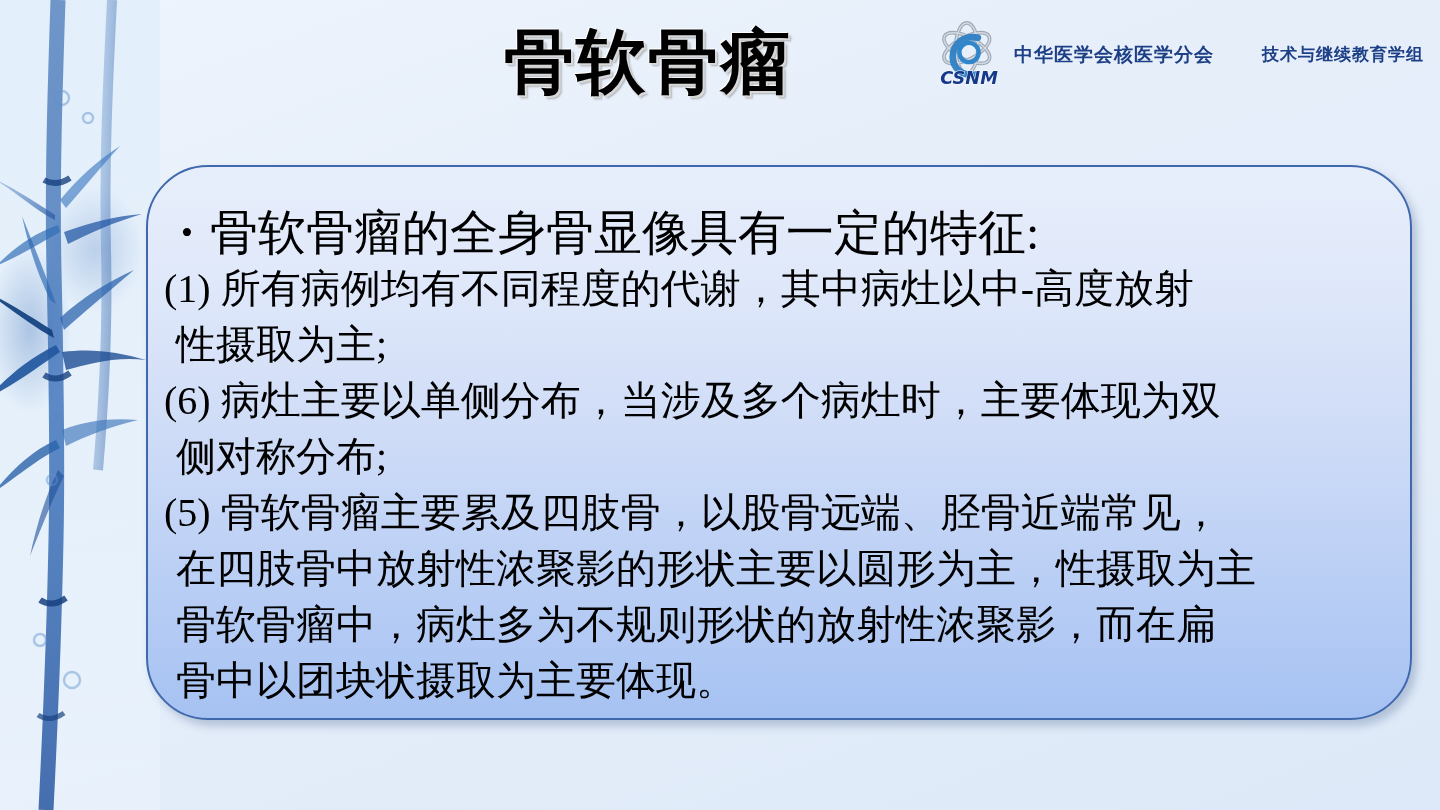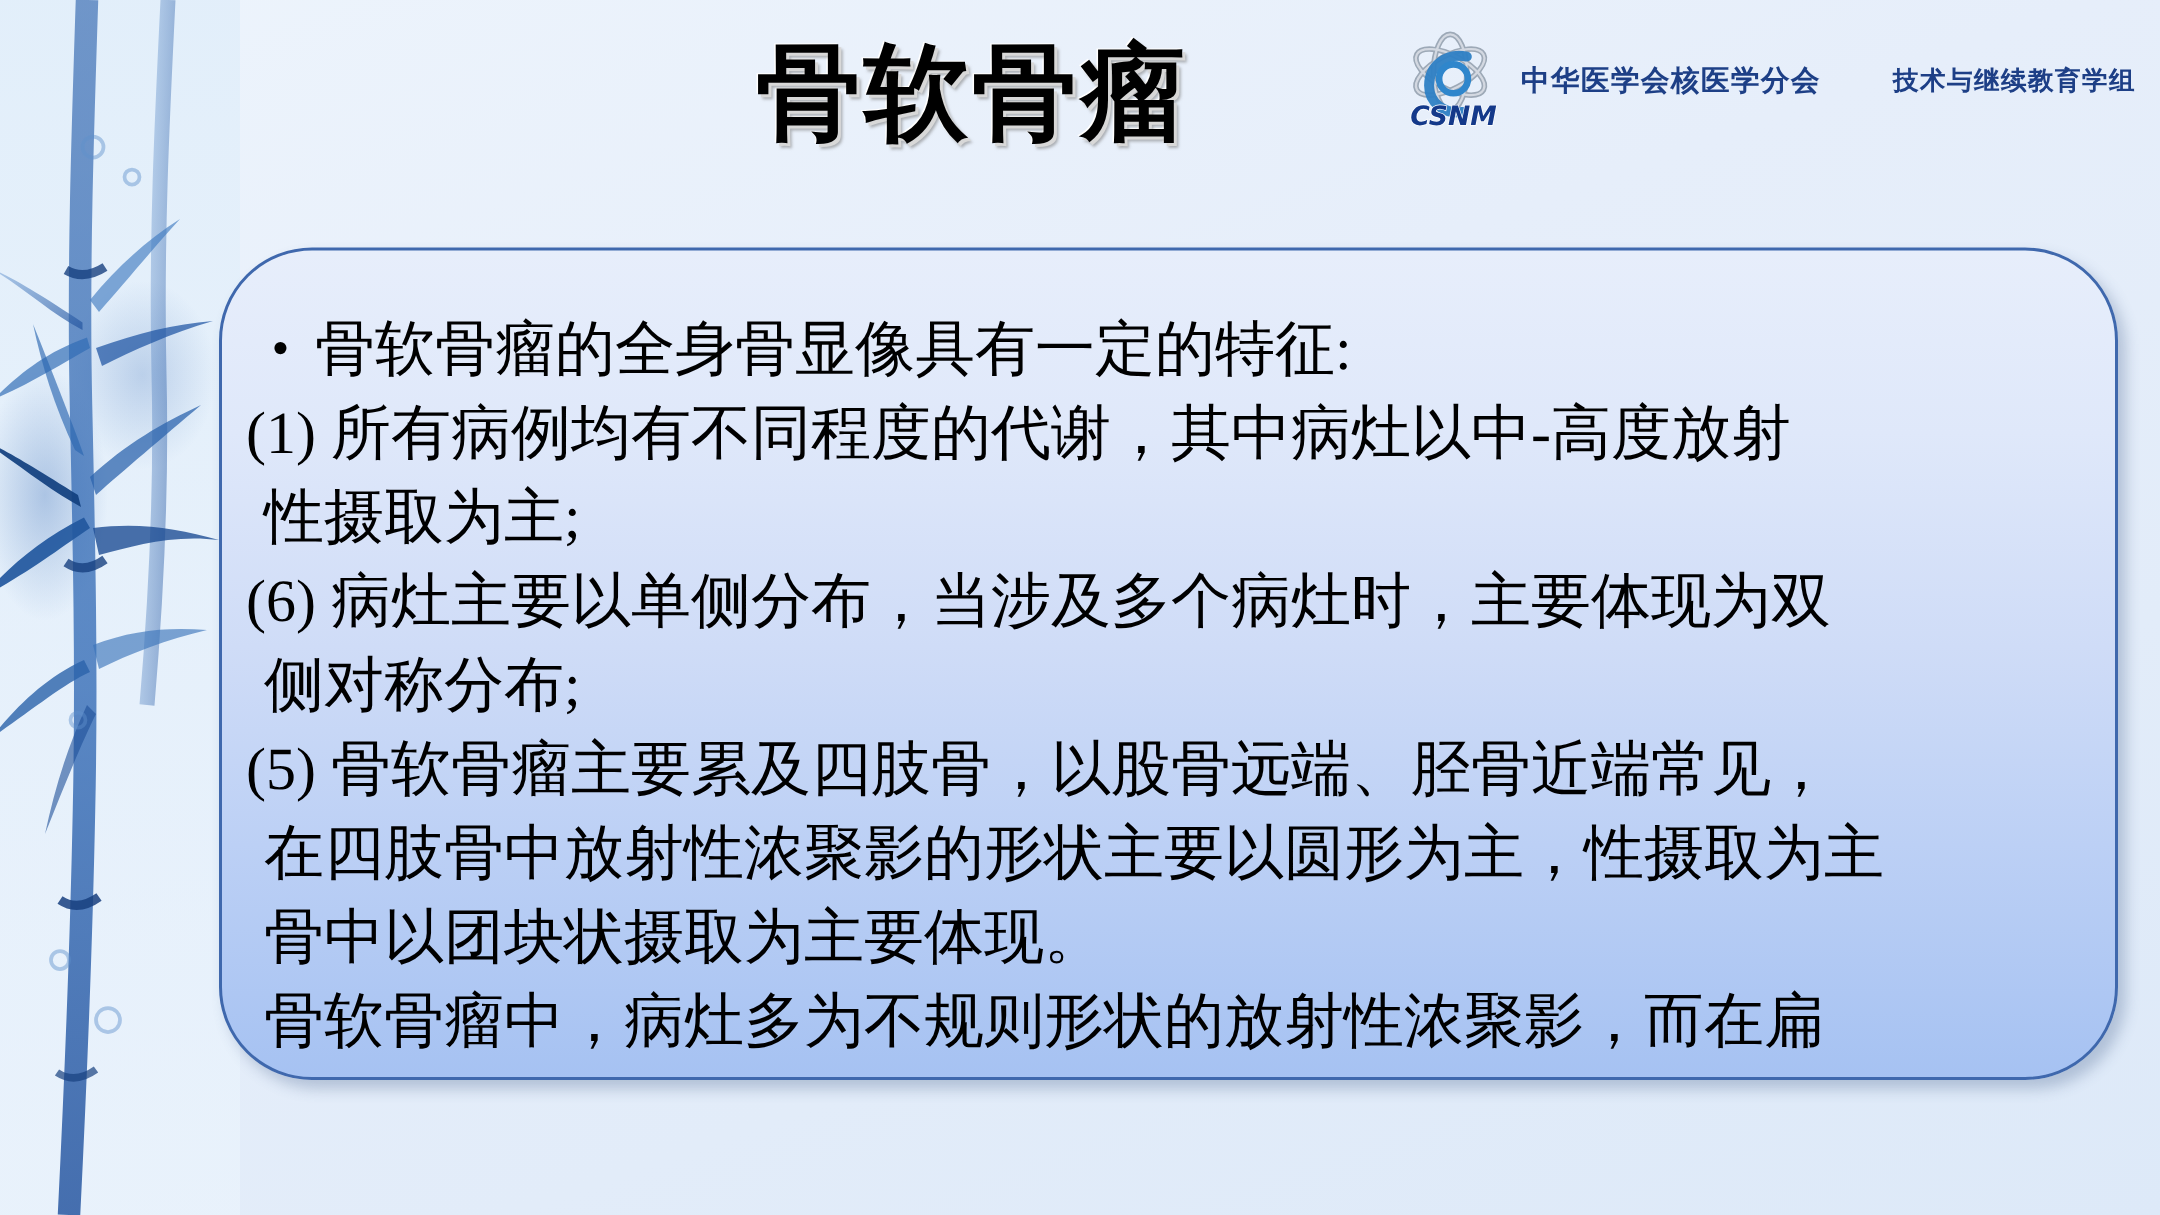--- a/index.html
+++ b/index.html
@@ -125,21 +125,21 @@
   }
   .bullet-dot {
     flex: 0 0 auto;
     width: 46px;
     text-align: center;
     font-size: 34px;
     line-height: 56px;
     color: #000;
   }
   .bullet-text {
-    font-size: 40px;
+    font-size: 48px;
     line-height: 56px;
     color: #000000;
     white-space: nowrap;
   }
 
   .para {
     font-size: 40px;
     line-height: 56px;
     color: #000000;
   }
@@ -247,20 +247,20 @@
       </div>
 
       <div class="para">
         <span class="ln">(6) 病灶主要以单侧分布，当涉及多个病灶时，主要体现为双</span>
         <span class="ln cont">侧对称分布;</span>
       </div>
 
       <div class="para">
         <span class="ln">(5) 骨软骨瘤主要累及四肢骨，以股骨远端、胫骨近端常见，</span>
         <span class="ln cont">在四肢骨中放射性浓聚影的形状主要以圆形为主，性摄取为主</span>
+        <span class="ln cont">骨软骨瘤中，病灶多为不规则形状的放射性浓聚影，而在扁</span>
         <span class="ln cont">骨中以团块状摄取为主要体现。</span>
-        <span class="ln cont">骨软骨瘤中，病灶多为不规则形状的放射性浓聚影，而在扁</span>
       </div>
 
     </div>
   </div>
 
 </div>
 
 </body></html>

